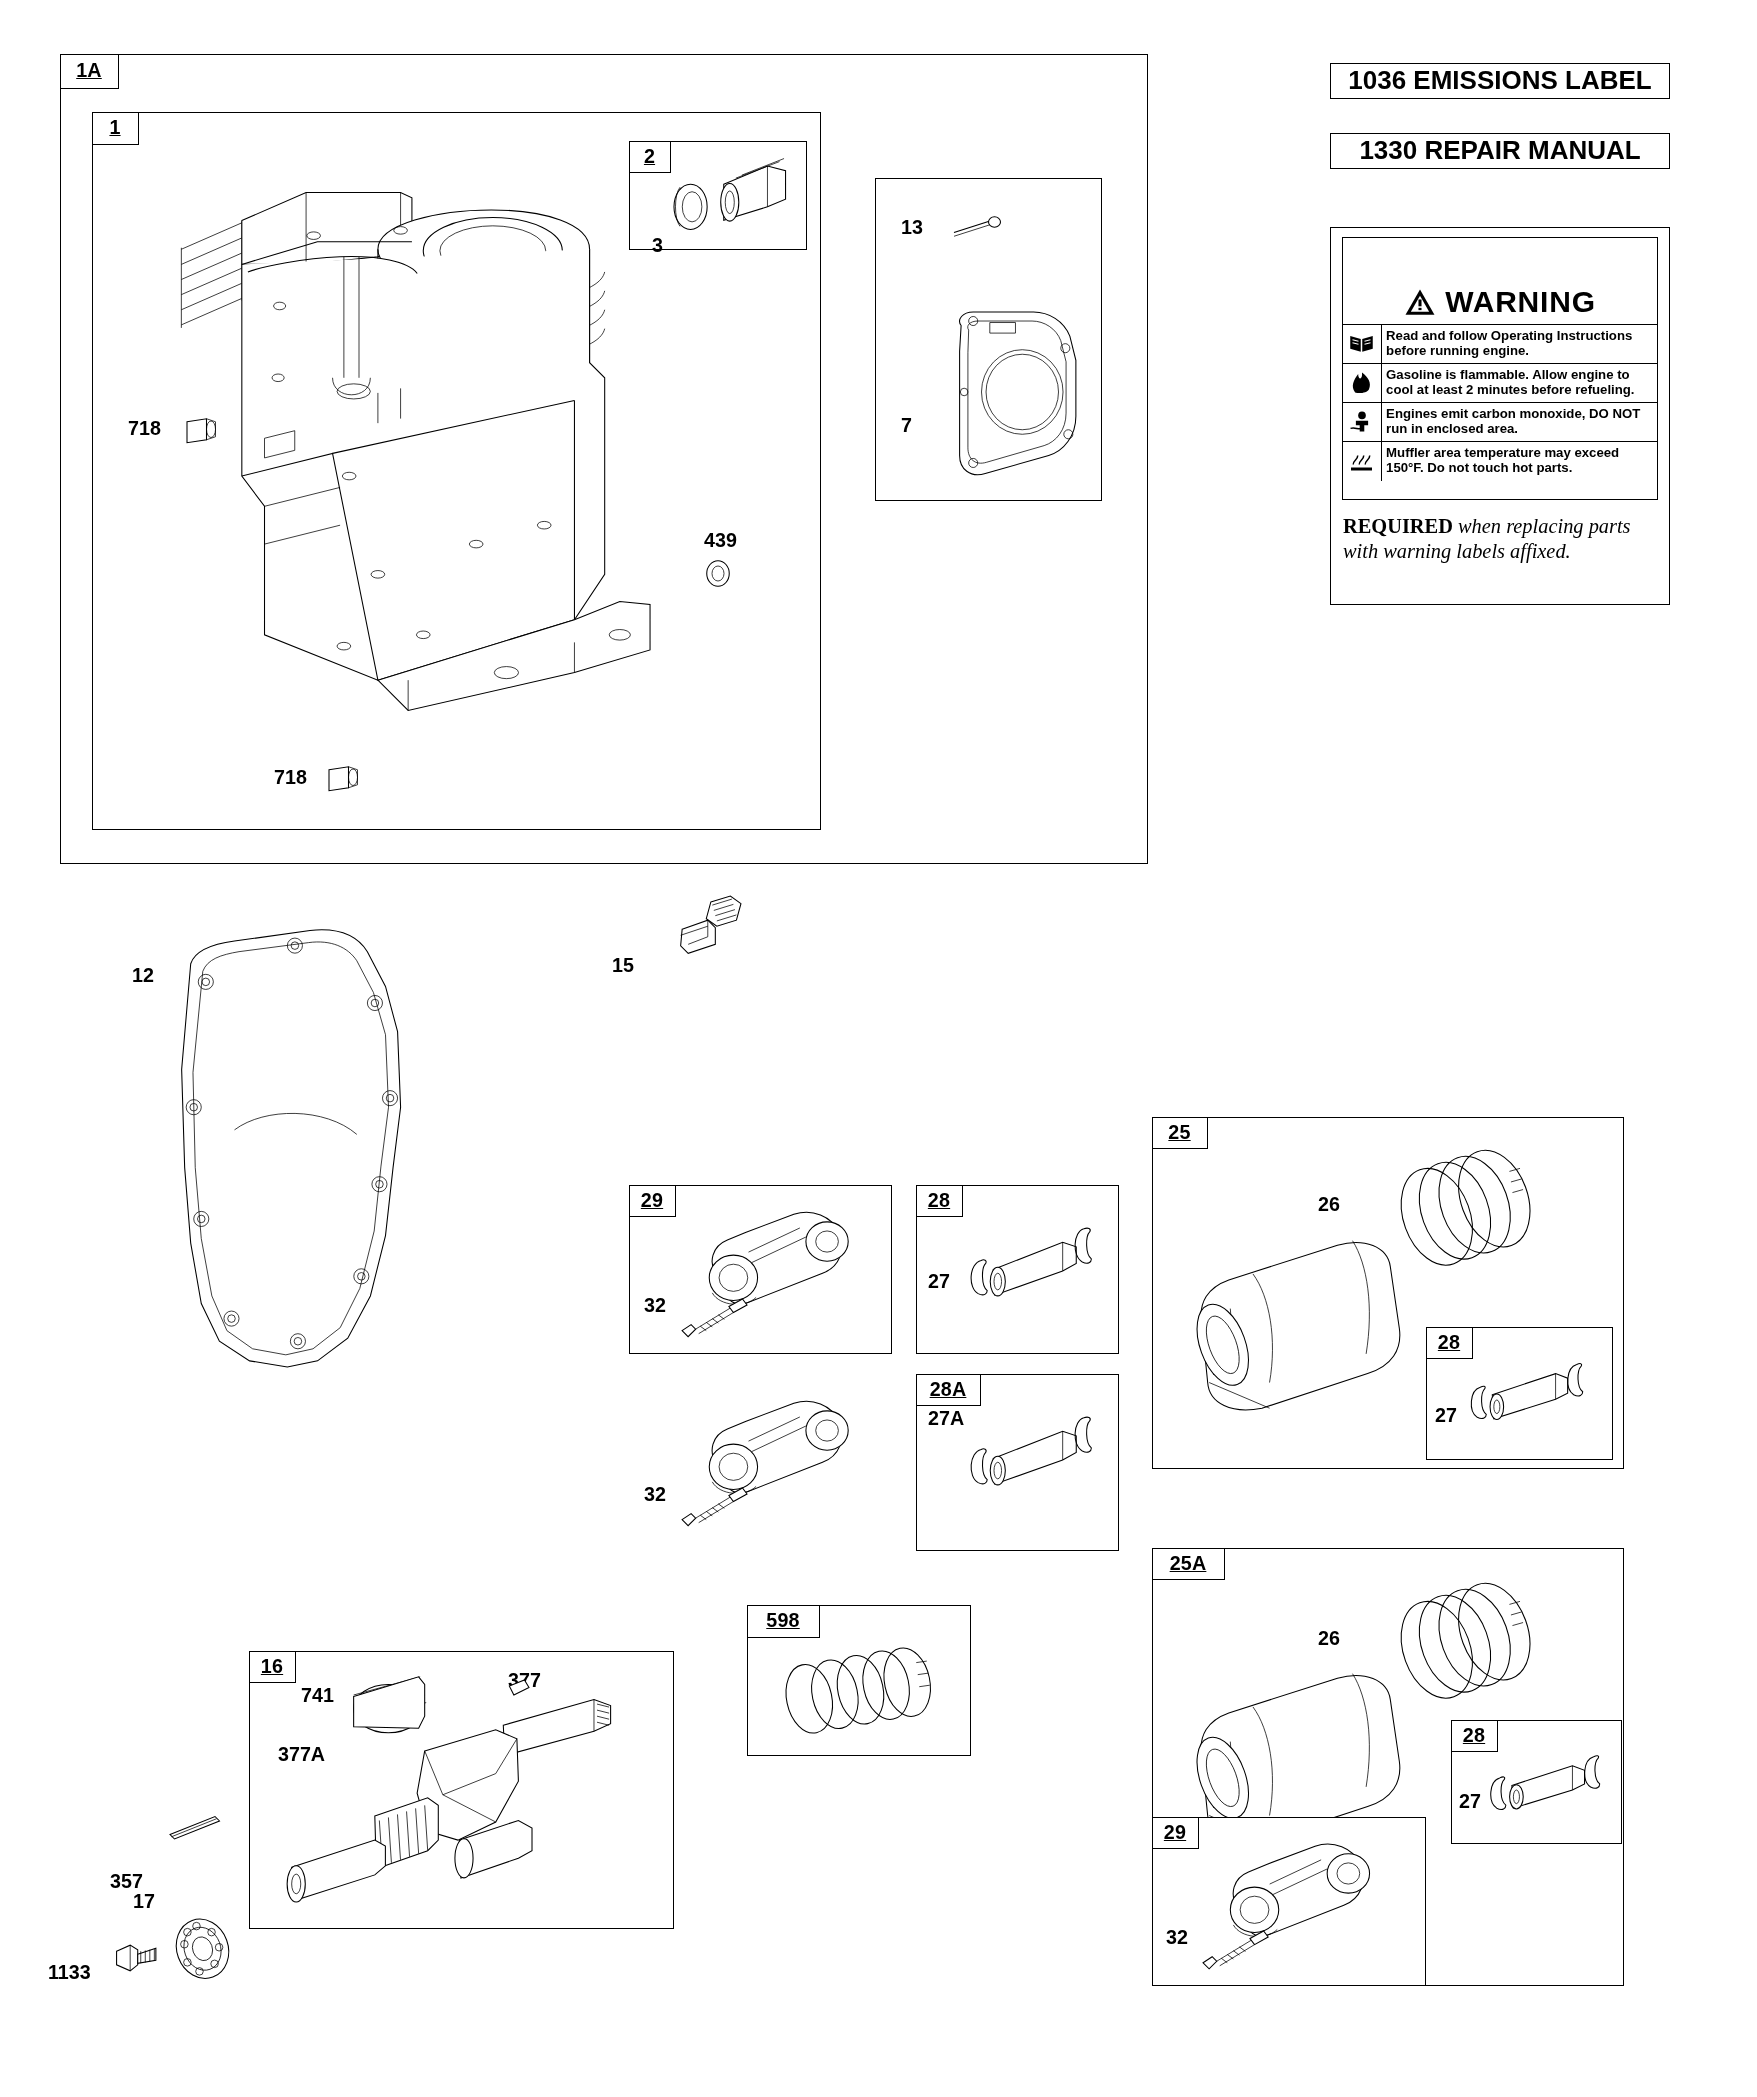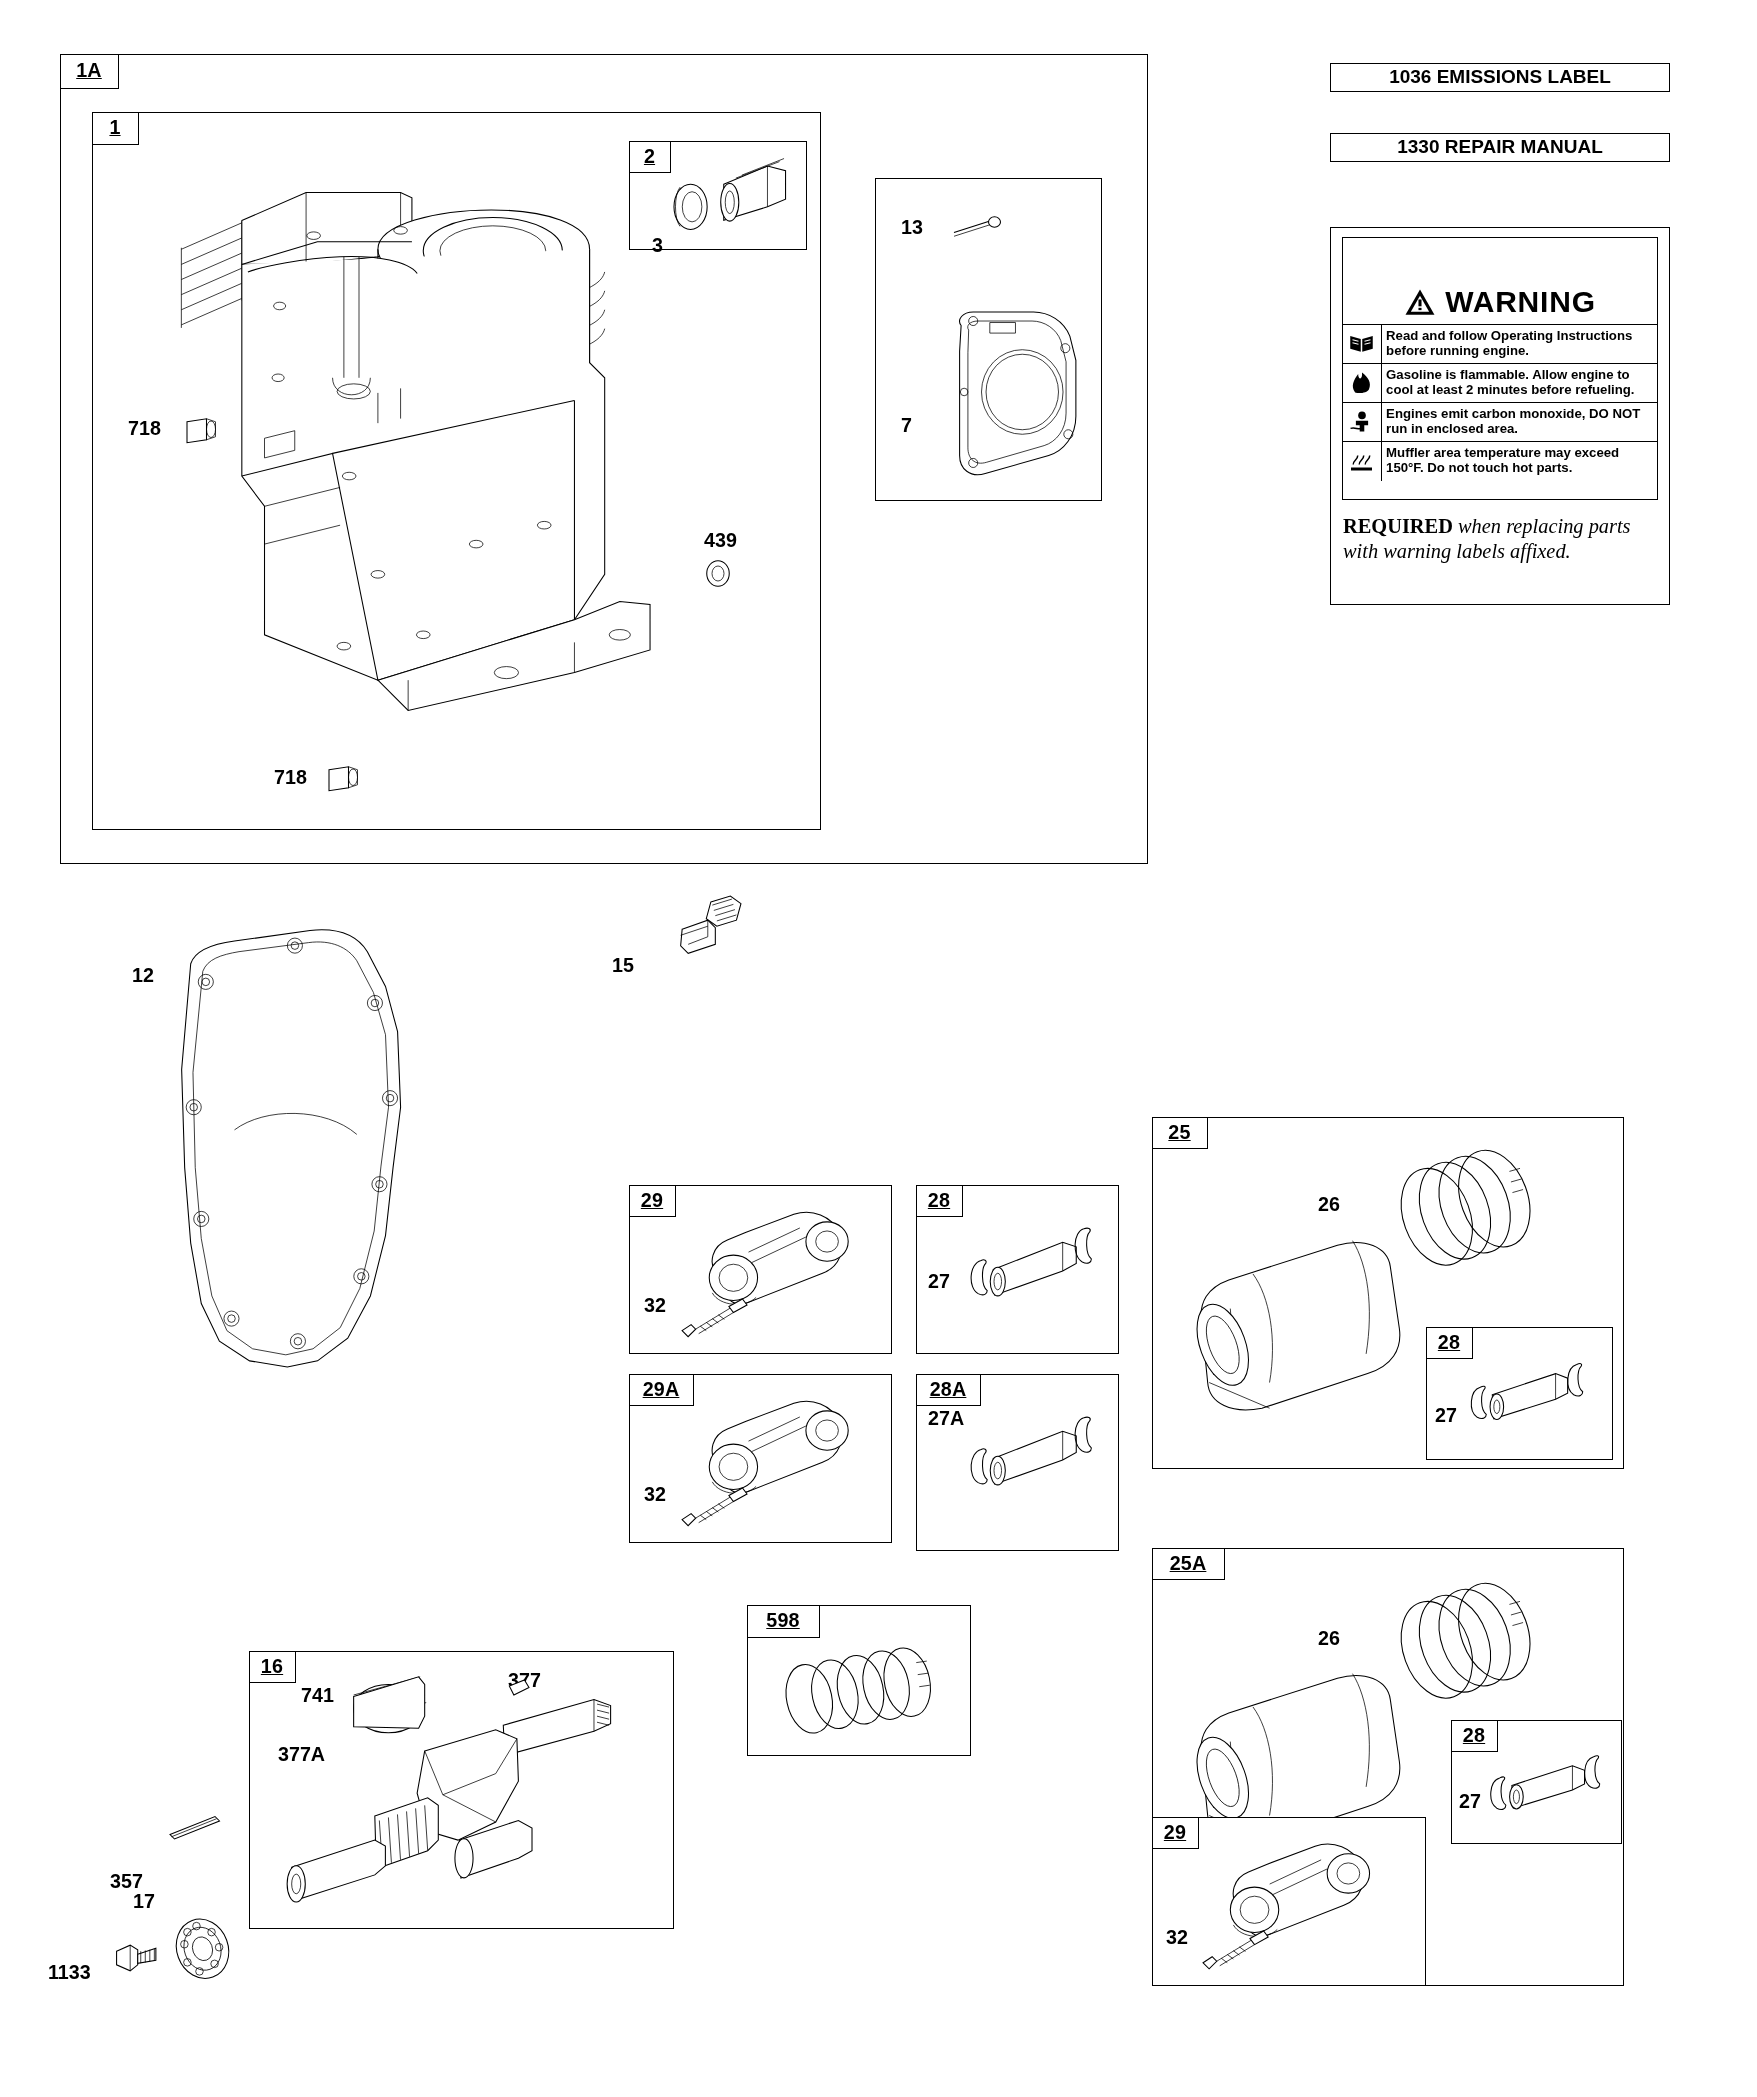--- a/index.html
+++ b/index.html
@@ -20,21 +20,21 @@
   .label {
     font-size: 19.7px; font-weight: bold; letter-spacing: 0.2px;
     line-height: 1;
     text-decoration: underline;
   }
   .tag {
     position: absolute;
     border: 1.5px solid #000;
     background: #fff;
     padding: 3px 7.6px 4.5px 7.6px;
-    font-size: 19px; font-weight: bold;
+    font-size: 26px; font-weight: bold;
     line-height: 1;
   }
   .freelabel { position: absolute; font-size: 19.7px; font-weight: bold; }
 
   
   .wl-tag {
     position: absolute;
     border: 1.5px solid #000;
     background: #fff;
     font-size: 19.7px; font-weight: bold;
@@ -306,25 +306,20 @@
 
     <g>
       <path class="fillw-thin" d="M12 182 L24 174 L30 180 L20 190 Z"></path>
       <path class="ln-hair" d="M30 180 L76 152"></path>
       <path class="ln-hair" d="M34 186 L80 158"></path>
       <path class="ln-hair" d="M36 176 L44 182 M44 171 L52 177 M52 166 L60 172 M60 161 L68 167"></path>
       <path class="fillw-thin" d="M74 150 L92 140 L98 148 L80 158 Z"></path>
     </g>
   </svg>
 
-  <div class="abs frame" style="left:629px; top:1374px; width:263px; height:169px;">
-    <div class="abs frame label" style="left:-1.5px; top:-1.5px; width:65px; height:32px; display:flex; align-items:center; justify-content:center;">
-      <span>29A</span>
-    </div>
-  </div>
   <div class="freelabel" style="left:644px; top:1483px;">
     <span>32</span>
   </div>
   <svg class="abs" style="left:673px; top:1382px;" width="219" height="159" viewBox="0 0 290 210">
     <path class="fillw-thin" d="M58 108 C46 92 52 70 72 62 L96 52 L160 28 C184 20 210 30 220 52 C230 74 220 98 198 106 L96 146 C78 152 66 134 58 118 Z"></path>
     <ellipse class="fillw-thin" cx="204" cy="64" rx="28" ry="26"></ellipse>
     <ellipse class="ln-hair" cx="204" cy="64" rx="15" ry="14"></ellipse>
     <ellipse class="fillw-thin" cx="80" cy="112" rx="32" ry="30"></ellipse>
     <ellipse class="ln-hair" cx="80" cy="112" rx="19" ry="18"></ellipse>
     <path class="ln-hair" d="M100 78 L168 46 M104 92 L176 58"></path>

